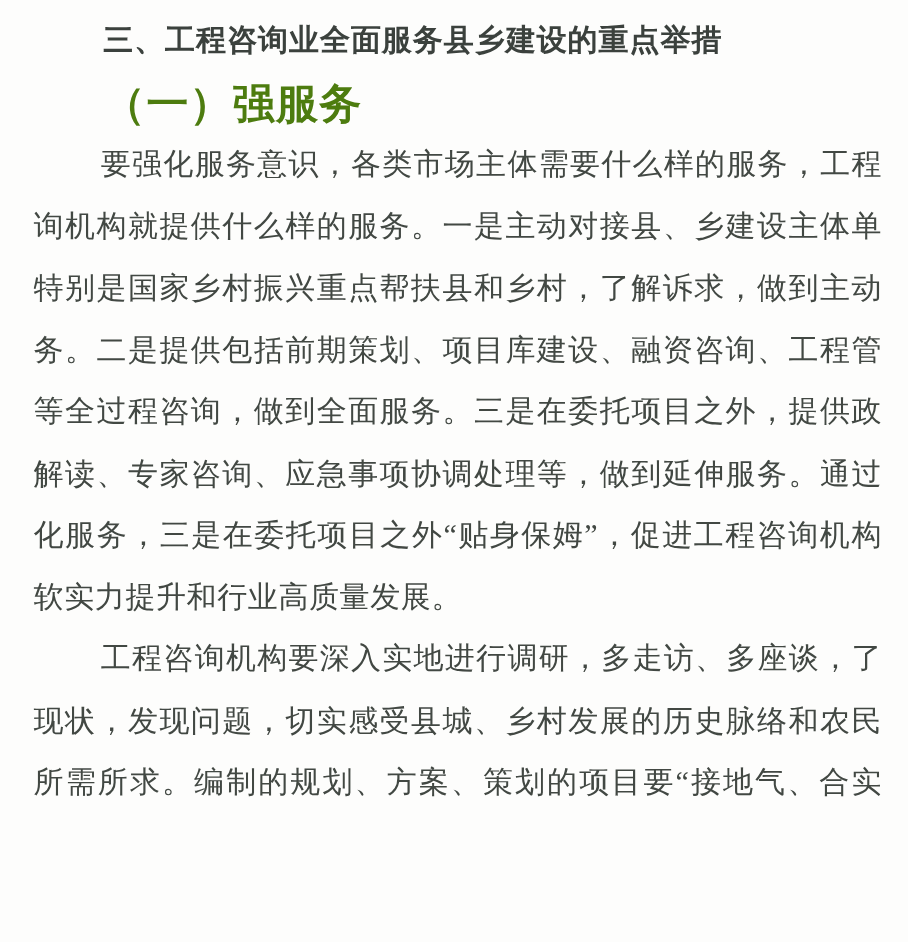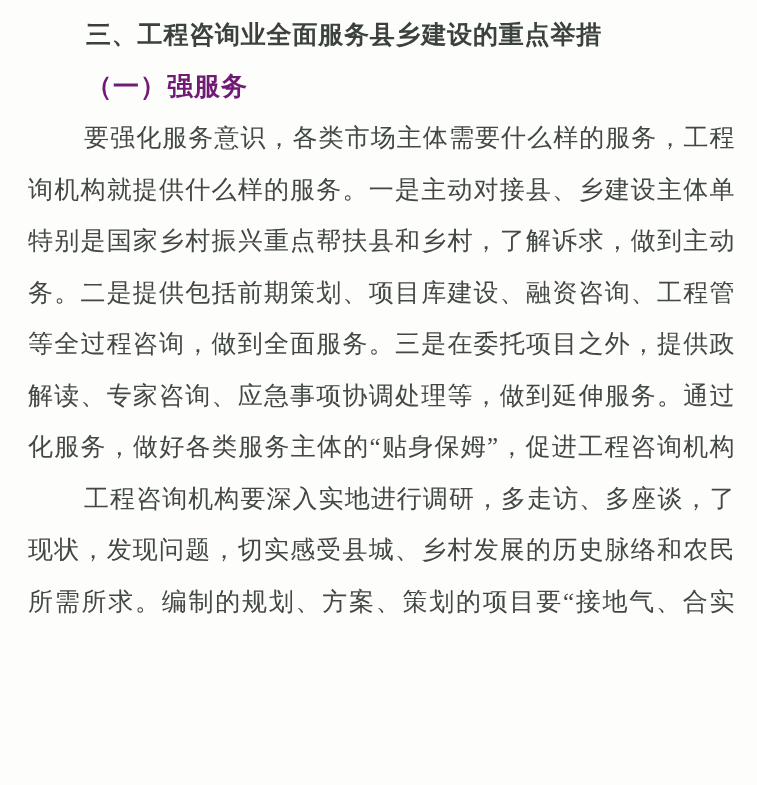--- a/index.html
+++ b/index.html
@@ -28,24 +28,24 @@
   .title-line {
     font-family: "Liberation Sans", "DejaVu Sans", sans-serif;
     font-weight: bold;
     font-size: 25px;
     letter-spacing: 0.8px;
     padding-left: 58px;
     color: #3b413d;
   }
   .heading-line {
     font-weight: bold;
-    font-size: 26px;
+    font-size: 35px;
     letter-spacing: 1px;
     padding-left: 58px;
-    color: #701a75;
+    color: #4d7c0f;
   }
   .body-line {
     text-align: justify;
     text-align-last: justify;
     white-space: normal;
     overflow: hidden;
   }
   .body-line.first {
     padding-left: 56px;
   }
@@ -62,20 +62,21 @@
   <div class="line title-line">三、工程咨询业全面服务县乡建设的重点举措</div>
 
   <div class="line heading-line">（一）强服务</div>
 
   <div class="line body-line first">要强化服务意识，各类市场主体需要什么样的服务，工程咨</div>
   <div class="line body-line">询机构就提供什么样的服务。一是主动对接县、乡建设主体单位，</div>
   <div class="line body-line">特别是国家乡村振兴重点帮扶县和乡村，了解诉求，做到主动服</div>
   <div class="line body-line">务。二是提供包括前期策划、项目库建设、融资咨询、工程管理</div>
   <div class="line body-line">等全过程咨询，做到全面服务。三是在委托项目之外，提供政策</div>
   <div class="line body-line">解读、专家咨询、应急事项协调处理等，做到延伸服务。通过强</div>
-  <div class="line body-line">化服务，做好各类服务主体的“贴身保姆”，促进工程咨询机构</div>
+  <div class="line body-line">化服务，三是在委托项目之外“贴身保姆”，促进工程咨询机构</div>
+  <div class="line body-line lastline">软实力提升和行业高质量发展。</div>
 
 
   <div class="line body-line first">工程咨询机构要深入实地进行调研，多走访、多座谈，了解</div>
   <div class="line body-line">现状，发现问题，切实感受县城、乡村发展的历史脉络和农民的</div>
   <div class="line body-line">所需所求。编制的规划、方案、策划的项目要“接地气、合实际、</div>
 
 </div>
 
 </body></html>

